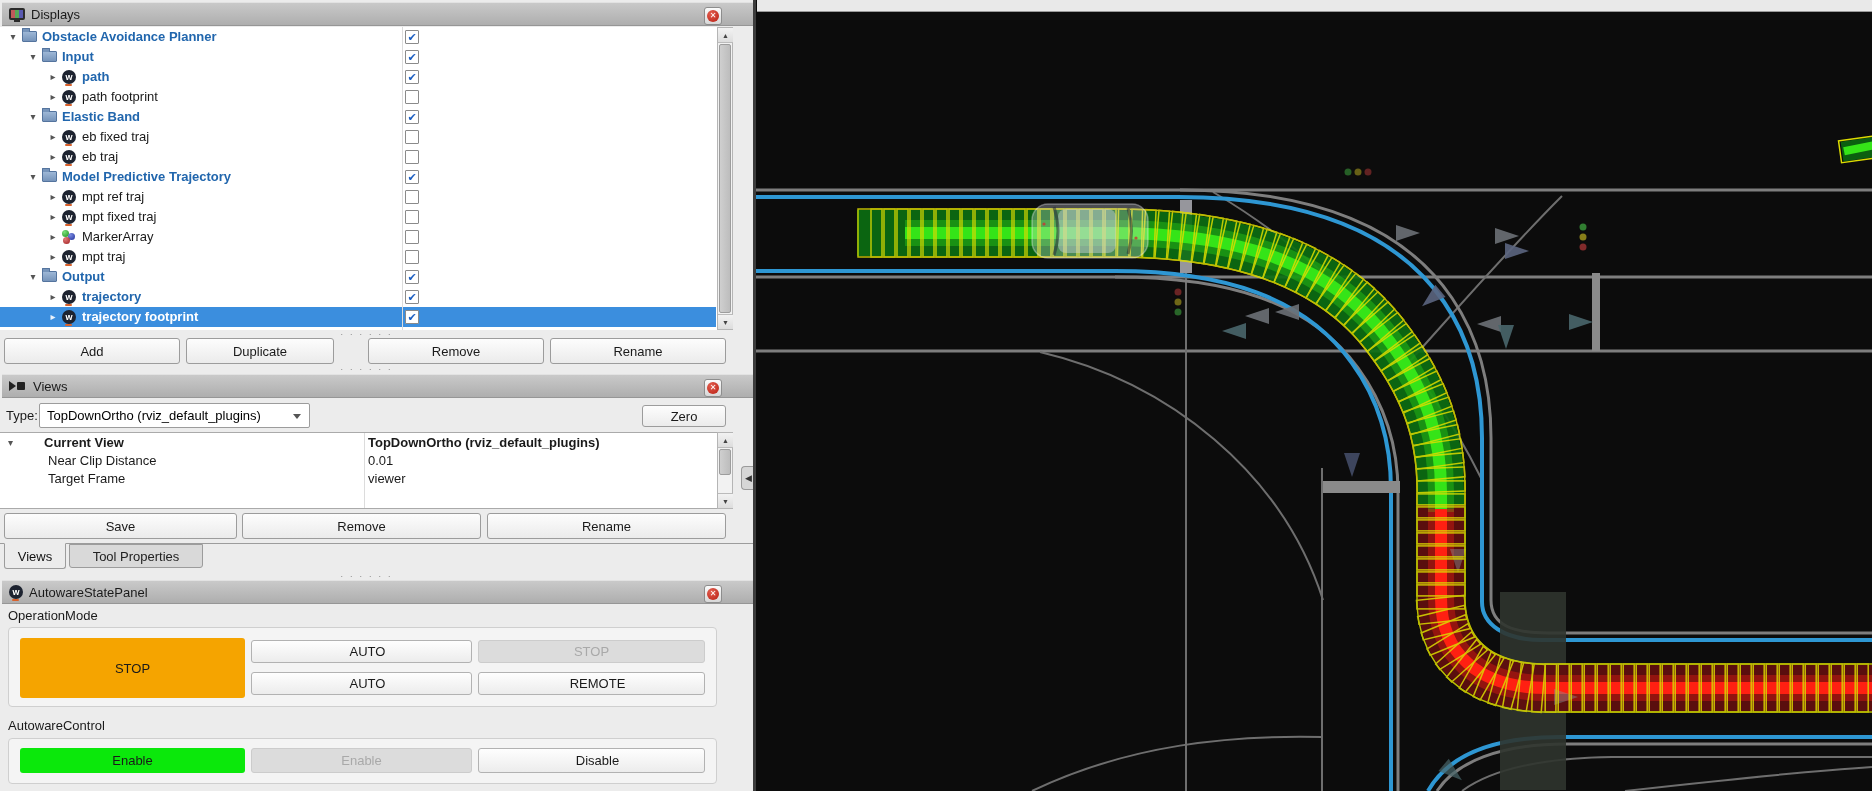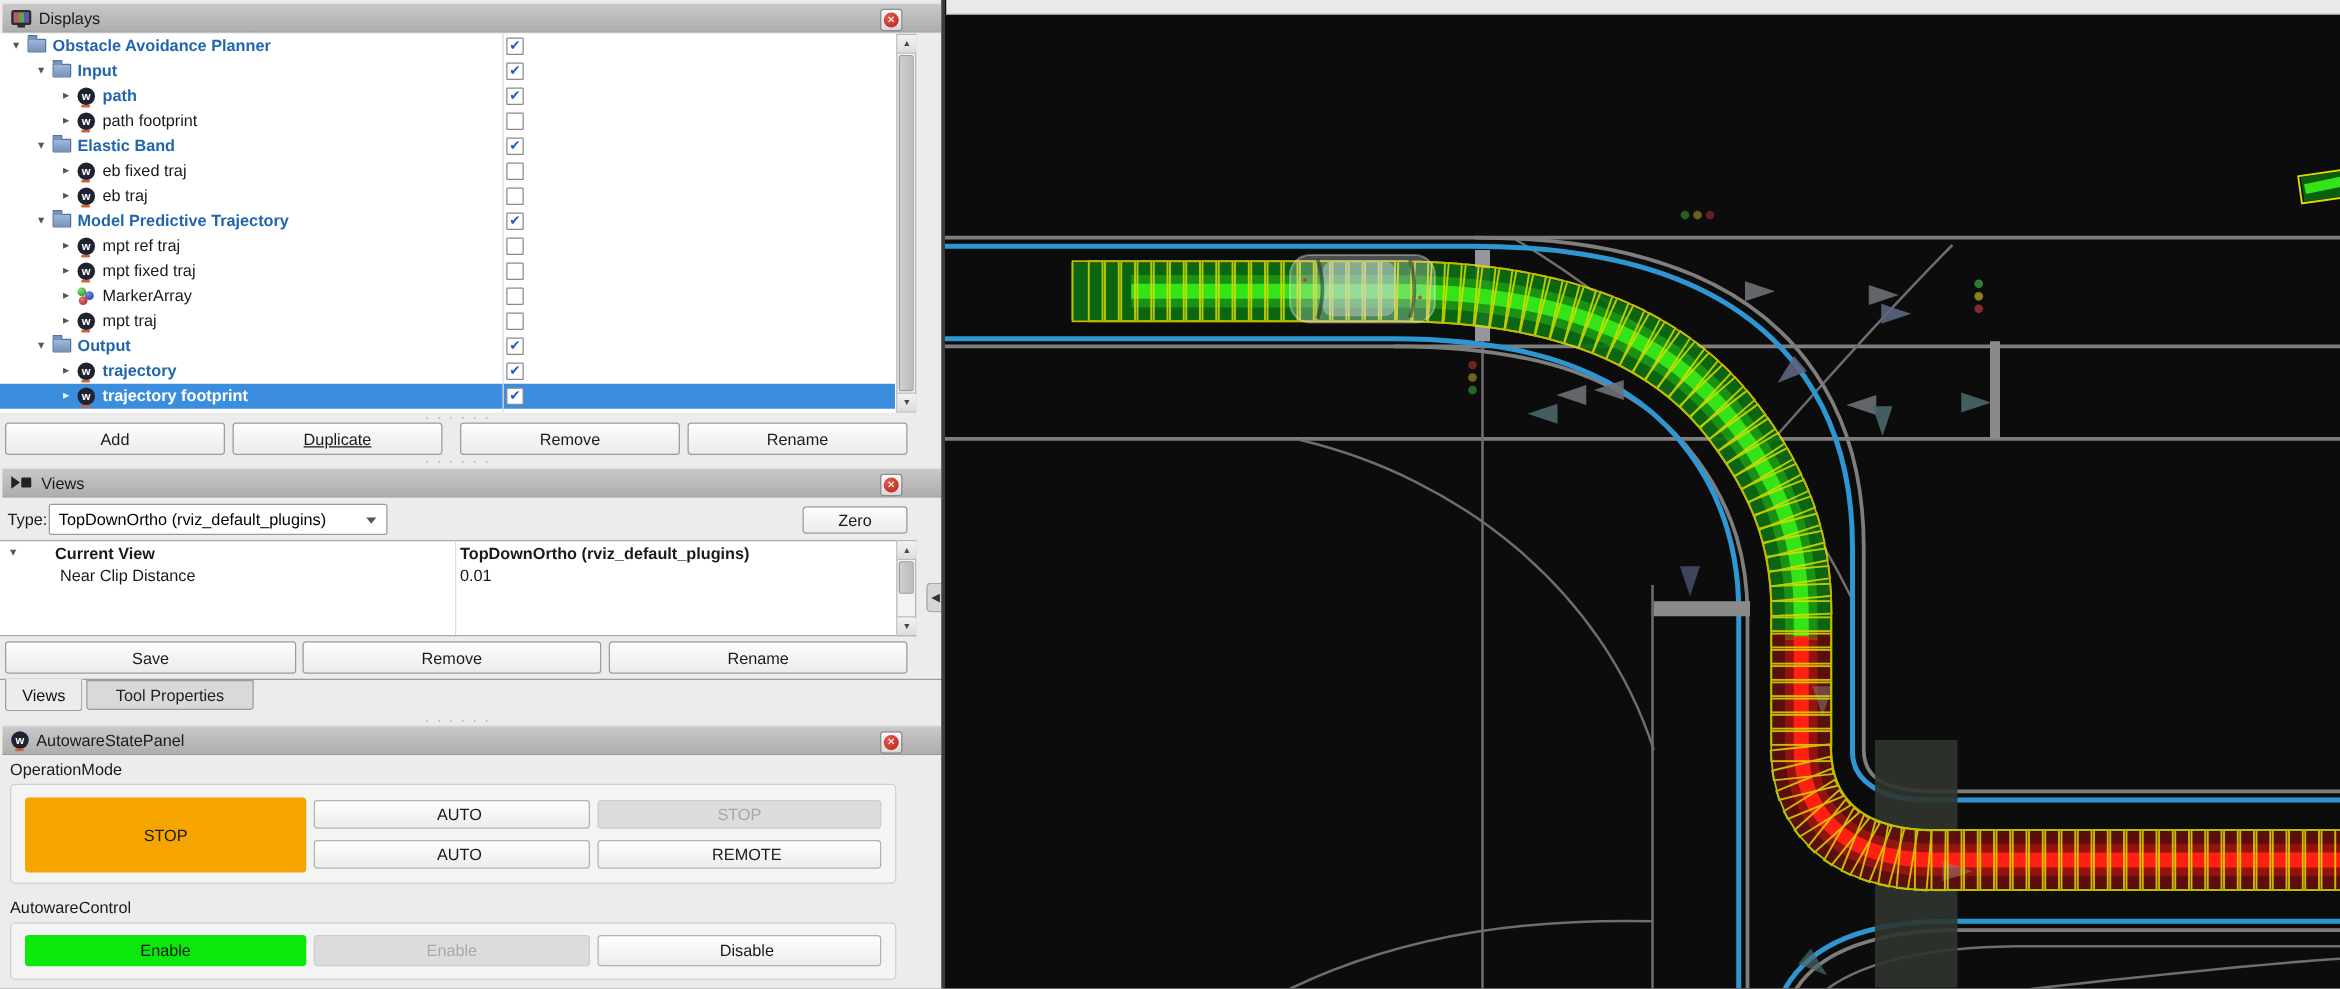--- a/index.html
+++ b/index.html
@@ -217,21 +217,21 @@
 
     <div class="sb abs" style="left:717px;top:27px;width:16px;height:303px">
       <div class="sbbtn" style="top:0">▲</div>
       <div class="sbthumb" style="top:16px;height:269px"></div>
       <div class="sbbtn dn" style="bottom:0">▼</div>
     </div>
 
     <div class="dots abs" style="top:331px">· · · · · ·</div>
     <div id="display-buttons">
         <div class="btn" style="left: 4px; top: 338px; width: 176px; height: 26px;">Add</div>
-        <div class="btn" style="left: 186px; top: 338px; width: 168px; height: 26px; text-decoration: underline;">Duplicate</div>
+        <div class="btn" style="left: 186px; top: 338px; width: 148px; height: 26px;">Duplicate</div>
         <div class="btn" style="left: 368px; top: 338px; width: 176px; height: 26px;">Remove</div>
         <div class="btn" style="left: 550px; top: 338px; width: 176px; height: 26px;">Rename</div>
       </div>
     <div class="dots abs" style="top:366px">· · · · · ·</div>
 
     <div class="titlebar abs" style="top:374px">
       <span class="views-ico"></span>
       <span class="tt">Views</span>
       <span class="closebtn" style="top:4px">
           <span class="cc">✕</span>
@@ -249,20 +249,24 @@
 
     <div id="viewtable" class="abs">
         <div class="vrow hd" style="top: 1px;">
           <span class="tw">▾</span>
           <span class="nm" style="left: 24px; margin-left: 20px;">Current View</span>
           <span class="vl">TopDownOrtho (rviz_default_plugins)</span>
         </div>
         <div class="vrow" style="top: 19px;">
           <span class="nm" style="left: 48px;">Near Clip Distance</span>
           <span class="vl">0.01</span>
+        </div>
+        <div class="vrow" style="top: 37px;">
+          <span class="nm" style="left: 48px;">Target Frame</span>
+          <span class="vl">viewer</span>
         </div>
         <div class="vrow" style="top: 55px; margin-top: 24px;">
           <span class="nm" style="left: 48px;">Scale</span>
           <span class="vl">26.55</span>
         </div>
       </div>
     <div class="vtsep abs"></div>
     <div class="sb abs" style="left:717px;top:432px;width:16px;height:77px">
       <div class="sbbtn" style="top:0">▲</div>
       <div class="sbthumb" style="top:16px;height:26px"></div>

